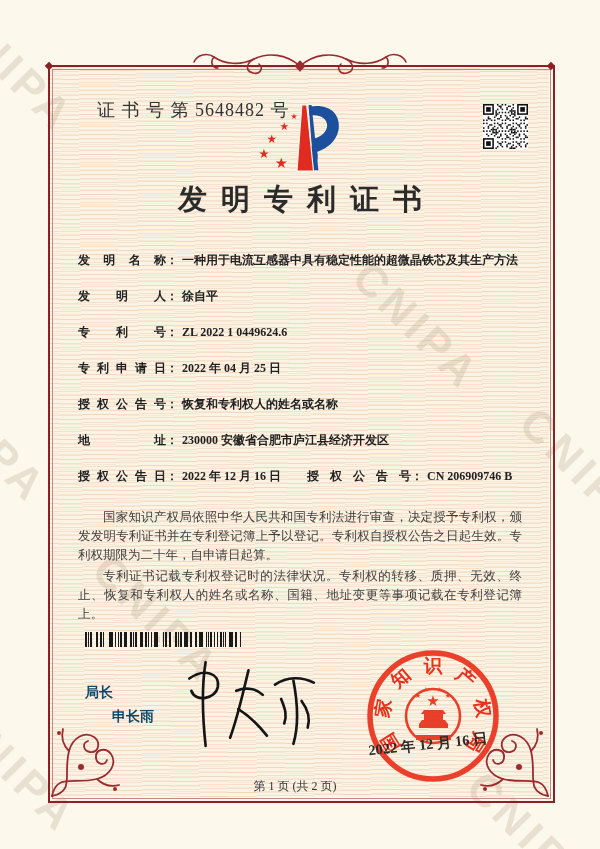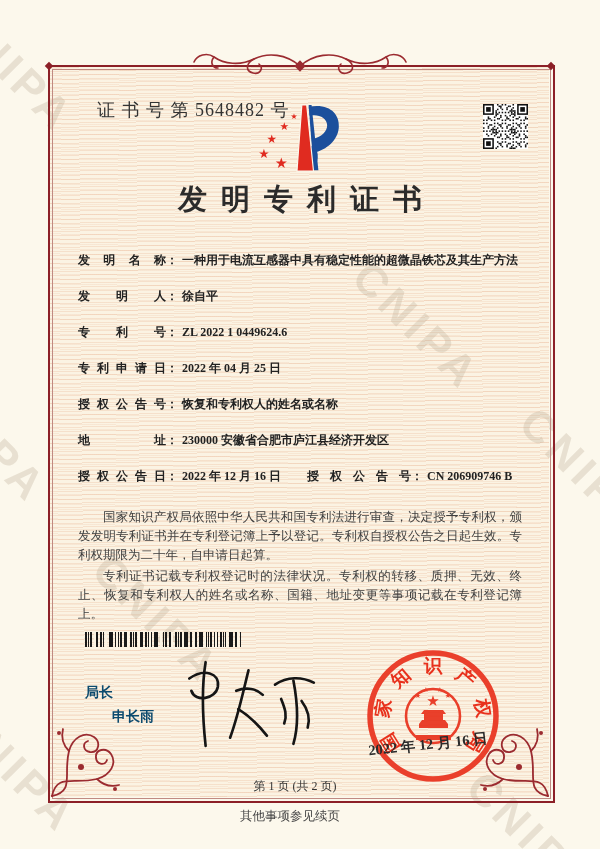--- a/index.html
+++ b/index.html
@@ -435,15 +435,14 @@
       <path d="M56,66 L81,66 L78,62 L59,62 Z"></path>
       <rect x="59" y="66" width="19" height="6"></rect>
       <path d="M54,76 L83,76 L80,72 L57,72 Z"></path>
       <rect x="54" y="76" width="29" height="4"></rect>
       <rect x="51" y="87" width="35" height="5"></rect>
     </g>
   </svg>
   <div class="content abs seal-date">2022 年 12 月 16 日</div>
 
   <div class="content abs pageno">第 1 页  (共 2 页)</div>
-  <div class="content abs note">其他事项参见续页</div>
 
 </div>
 
 </body></html>

